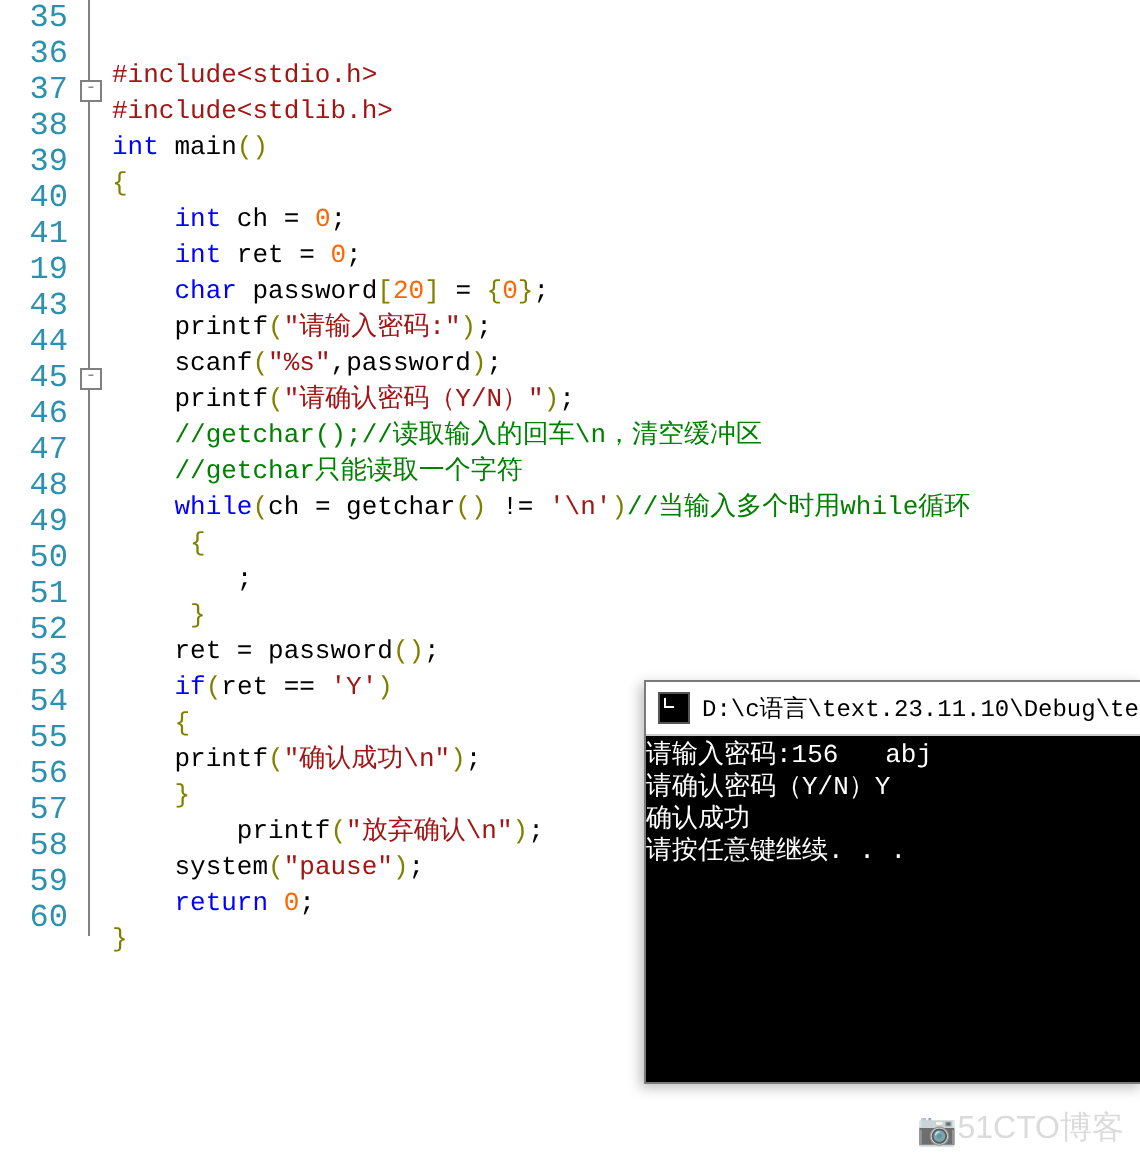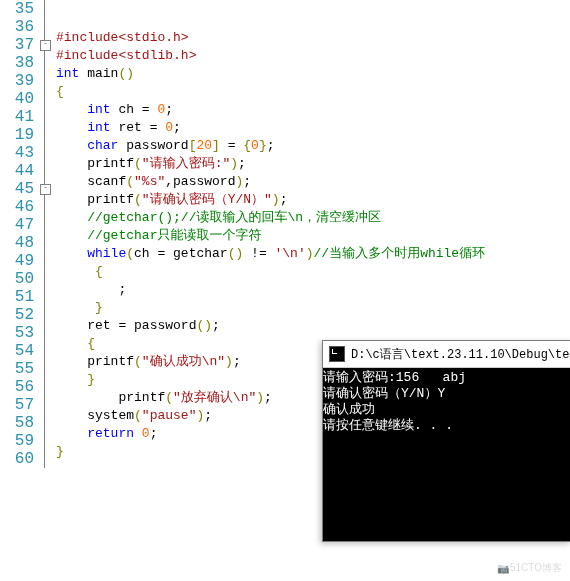--- a/index.html
+++ b/index.html
@@ -124,21 +124,21 @@
     padding: 2px 0;
     color: #fff;
     font-size: 13px;
     line-height: 16px;
     white-space: pre;
   }
   .watermark {
     position: absolute;
     right: 8px;
     bottom: 6px;
-    font-size: 10px;
+    font-size: 16px;
     color: rgba(200,200,200,0.65);
     font-family: "Microsoft YaHei", sans-serif;
   }
 </style>
 </head>
 <body>
 
 <div class="editor">
   <div class="gutter" id="gutter">
       <div>35</div>
@@ -184,20 +184,21 @@
     <div class="code-line">    <span>printf</span><span class="c-par">(</span><span class="c-str">"请输入密码:"</span><span class="c-par">)</span><span>;</span></div>
     <div class="code-line">    <span>scanf</span><span class="c-par">(</span><span class="c-str">"%s"</span><span>,password</span><span class="c-par">)</span><span>;</span></div>
     <div class="code-line">    <span>printf</span><span class="c-par">(</span><span class="c-str">"请确认密码（Y/N）"</span><span class="c-par">)</span><span>;</span></div>
     <div class="code-line">    <span class="c-cmt">//getchar();//读取输入的回车\n，清空缓冲区</span></div>
     <div class="code-line">    <span class="c-cmt">//getchar只能读取一个字符</span></div>
     <div class="code-line">    <span class="c-kw">while</span><span class="c-par">(</span><span>ch = getchar</span><span class="c-par">()</span><span> != </span><span class="c-char">'\n'</span><span class="c-par">)</span><span class="c-cmt">//当输入多个时用while循环</span></div>
     <div class="code-line">     <span class="c-brace">{</span></div>
     <div class="code-line">        <span>;</span></div>
     <div class="code-line">     <span class="c-brace">}</span></div>
     <div class="code-line">    <span>ret = password</span><span class="c-par">()</span><span>;</span></div>
+    <div class="code-line">    <span class="c-kw">if</span><span class="c-par">(</span><span>ret == </span><span class="c-char">'Y'</span><span class="c-par">)</span></div>
     <div class="code-line">    <span class="c-brace">{</span></div>
     <div class="code-line">    <span>printf</span><span class="c-par">(</span><span class="c-str">"确认成功\n"</span><span class="c-par">)</span><span>;</span></div>
     <div class="code-line">    <span class="c-brace">}</span></div>
     <div class="code-line">        <span>printf</span><span class="c-par">(</span><span class="c-str">"放弃确认\n"</span><span class="c-par">)</span><span>;</span></div>
     <div class="code-line">    <span>system</span><span class="c-par">(</span><span class="c-str">"pause"</span><span class="c-par">)</span><span>;</span></div>
     <div class="code-line">    <span class="c-kw">return</span><span> </span><span class="c-num">0</span><span>;</span></div>
     <div class="code-line"><span class="c-brace">}</span></div>
   </div>
 </div>
 

